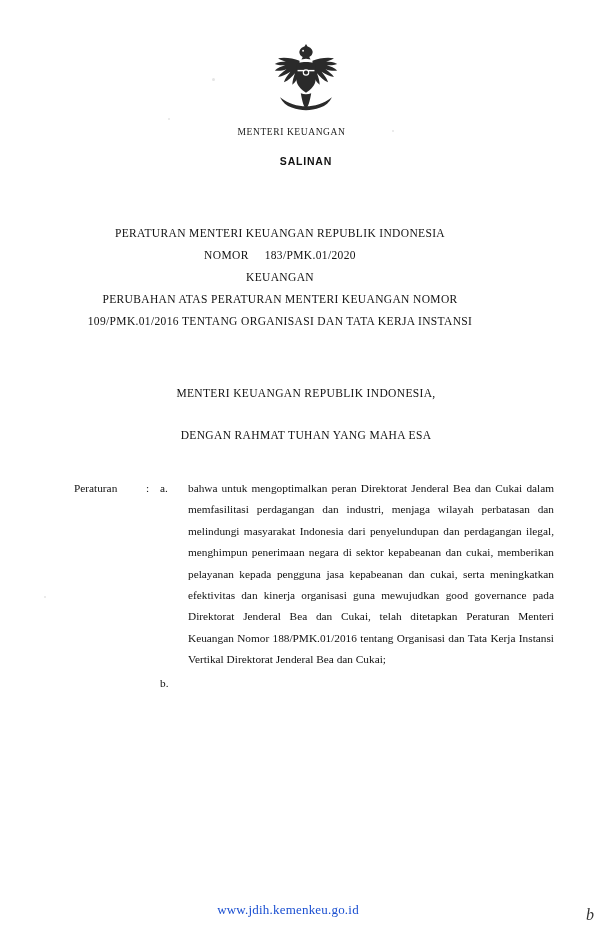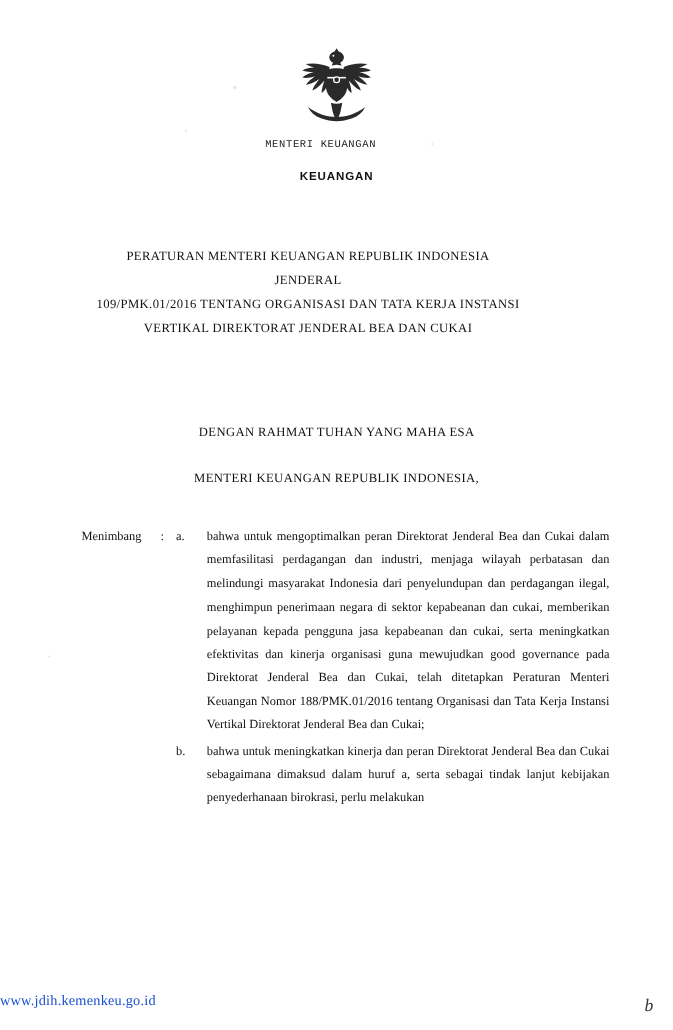--- a/index.html
+++ b/index.html
@@ -36,21 +36,21 @@
     width: 78px;
     height: 74px;
   }
 
   .ministry-block {
     position: absolute;
     top: 126px;
     left: 0;
     width: 583px;
     text-align: center;
-    font-family: Liberation Mono, monospace;
+    font-family: Liberation Serif, serif;
     font-size: 9.5px;
     letter-spacing: 0.6px;
     color: #1a1a1a;
     line-height: 12px;
   }
   .ministry-block .l2 { }
 
   .salinan {
     position: absolute;
     top: 155px;
@@ -130,20 +130,21 @@
   }
   .cons-row + .cons-row { margin-top: 2px; }
   .italic { }
 
   
   .footer-link {
     position: absolute;
     left: 0;
     top: 902px;
     width: 612px;
+    text-align: center;
     padding-right: 36px;
     box-sizing: border-box;
     font-family: "Liberation Serif", serif;
     font-size: 13px;
     color: #1a4fd1;
     letter-spacing: 0.2px;
   }
   .footer-link a { color: #1a4fd1; text-decoration: none; }
 
   .paraf {
@@ -193,48 +194,50 @@
           <path d="M20 84 c13 10 27 14 40 14 c13 0 27 -4 40 -14 c-4 8 -10 13 -18 16 c-8 3 -15 4 -22 4 c-7 0 -14 -1 -22 -4 c-8 -3 -14 -8 -18 -16 z"></path>
         </g>
       </svg>
     </span>
   </div>
 
   <div class="ministry-block">
     <div class="l1">MENTERI KEUANGAN</div>
   </div>
 
-  <div class="salinan">KEUANGAN</div>
+  <div class="salinan">SALINAN</div>
 
   <div class="title-block">
     <span class="line">PERATURAN MENTERI KEUANGAN REPUBLIK INDONESIA</span>
-    <span class="line">JENDERAL</span>
+    <span class="line">
+      <span>NOMOR</span><span class="nomor-gap"></span><span>183/PMK.01/2020</span>
+    </span>
+    <span class="line">KEUANGAN</span>
+    <span class="line">PERUBAHAN ATAS PERATURAN MENTERI KEUANGAN NOMOR</span>
     <span class="line">109/PMK.01/2016 TENTANG ORGANISASI DAN TATA KERJA INSTANSI</span>
-    <span class="line">VERTIKAL DIREKTORAT JENDERAL BEA DAN CUKAI</span>
   </div>
 
   <div class="subtitle-block">
+    <div>MENTERI KEUANGAN REPUBLIK INDONESIA,</div>
     <div>DENGAN RAHMAT TUHAN YANG MAHA ESA</div>
-    <div>MENTERI KEUANGAN REPUBLIK INDONESIA,</div>
   </div>
 
   <div class="considerations">
 
     <div class="cons-row">
-      <div class="cons-label">Menimbang</div>
+      <div class="cons-label">Peraturan</div>
       <div class="cons-colon">:</div>
       <div class="cons-letter">a.</div>
       <div class="cons-text"><span>bahwa untuk mengoptimalkan peran Direktorat Jenderal Bea dan Cukai dalam memfasilitasi perdagangan dan industri, menjaga wilayah perbatasan dan melindungi masyarakat Indonesia dari penyelundupan dan perdagangan ilegal, menghimpun penerimaan negara di sektor kepabeanan dan cukai, memberikan pelayanan kepada pengguna jasa kepabeanan dan cukai, serta meningkatkan efektivitas dan kinerja organisasi guna mewujudkan </span><span class="italic">good governance</span><span> pada Direktorat Jenderal Bea dan Cukai, telah ditetapkan Peraturan Menteri Keuangan Nomor 188/PMK.01/2016 tentang Organisasi dan Tata Kerja Instansi Vertikal Direktorat Jenderal Bea dan Cukai;</span></div>
     </div>
 
     <div class="cons-row sub">
       <div class="cons-label"></div>
       <div class="cons-colon"></div>
       <div class="cons-letter">b.</div>
-      <div class="cons-text"><span>bahwa untuk meningkatkan kinerja dan peran Direktorat Jenderal Bea dan Cukai sebagaimana dimaksud dalam huruf a, serta sebagai tindak lanjut kebijakan penyederhanaan birokrasi, perlu melakukan</span></div>
     </div>
 
   </div>
 
   <div class="footer-link">
     <a href="#">www.jdih.kemenkeu.go.id</a>
   </div>
   <div class="paraf">b</div>
 
   <div class="speck" style="left:212px; top:78px; width:3px; height:3px;"></div>

